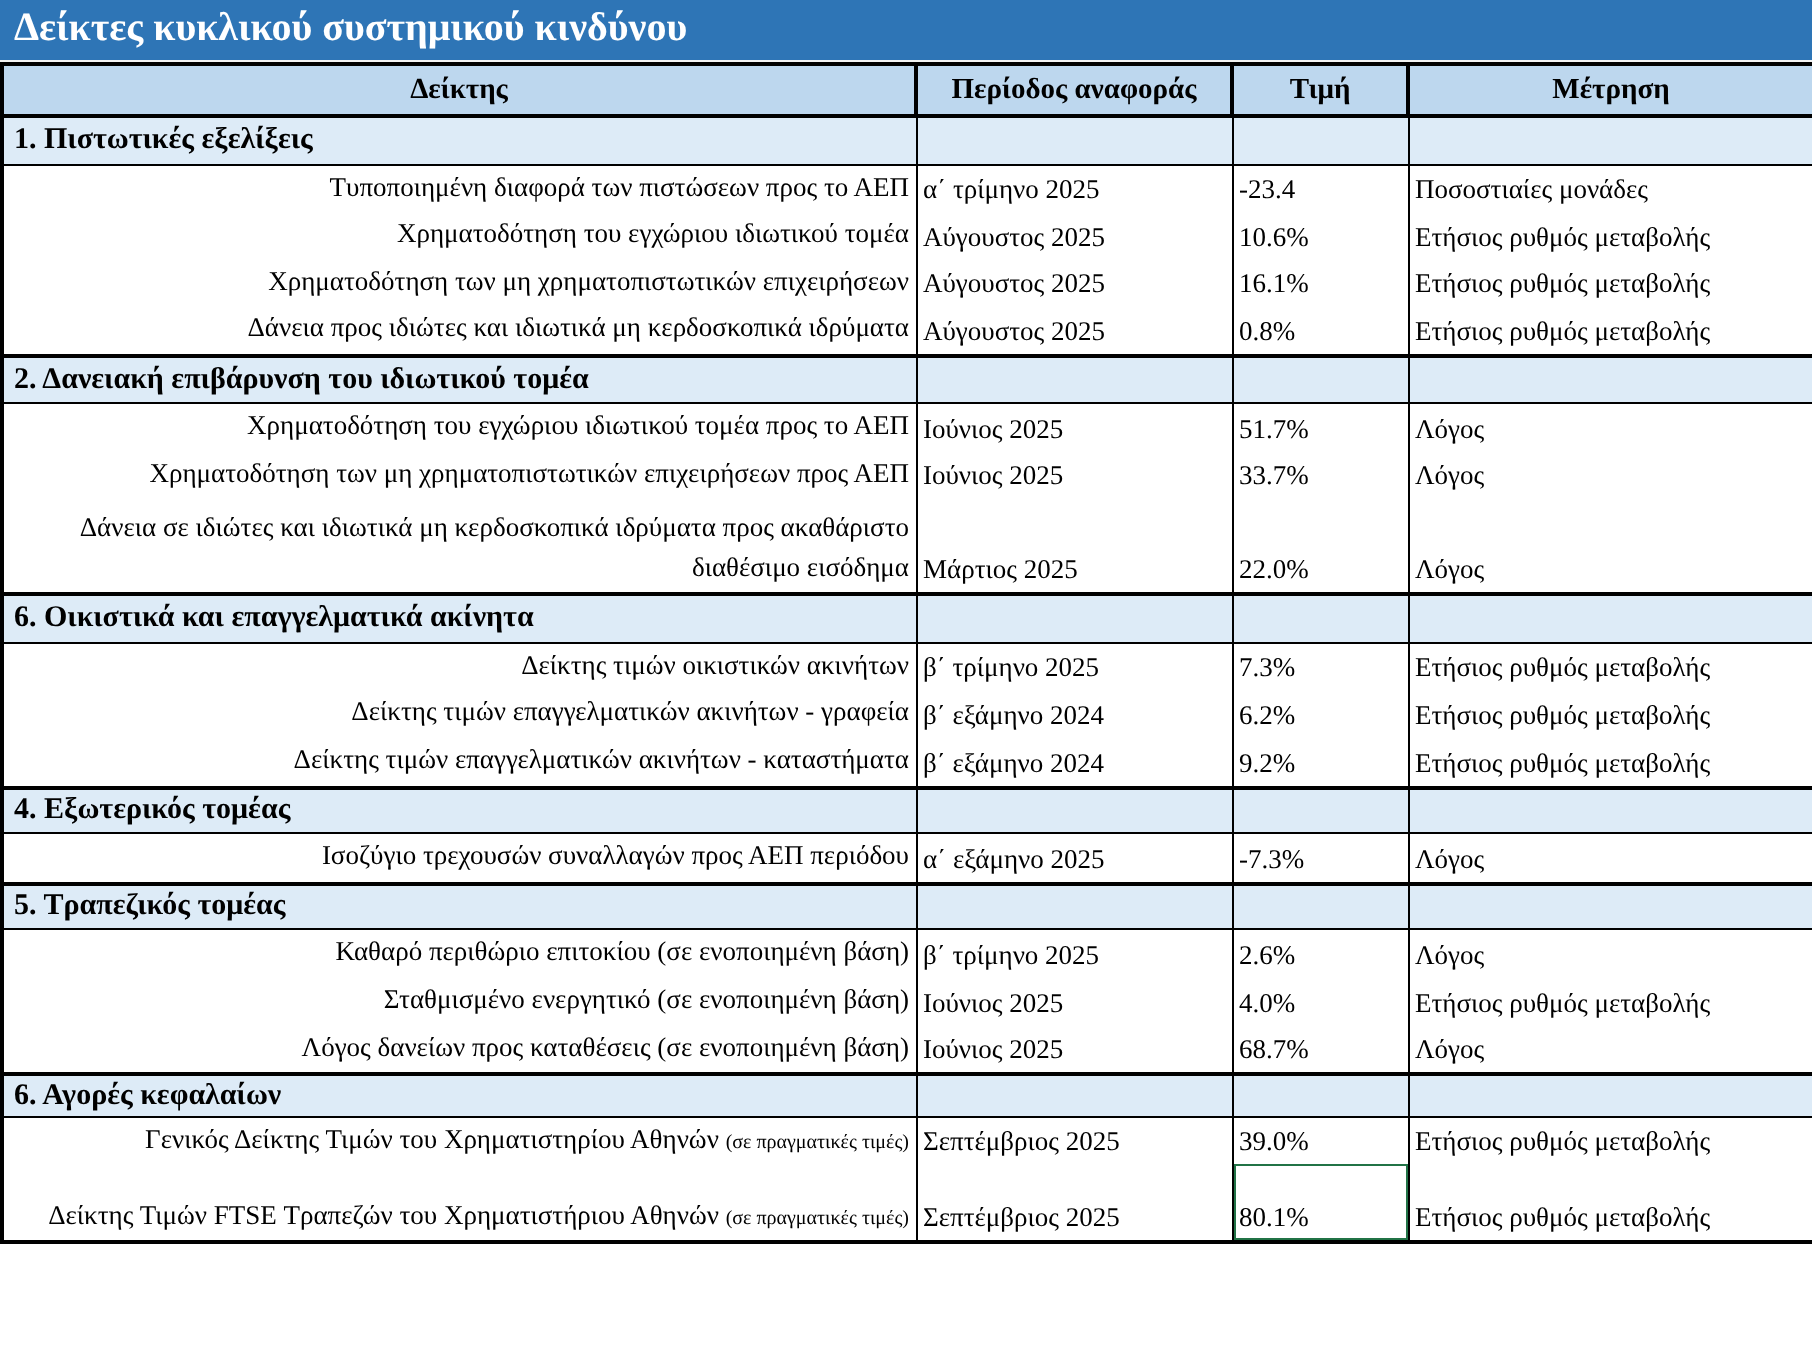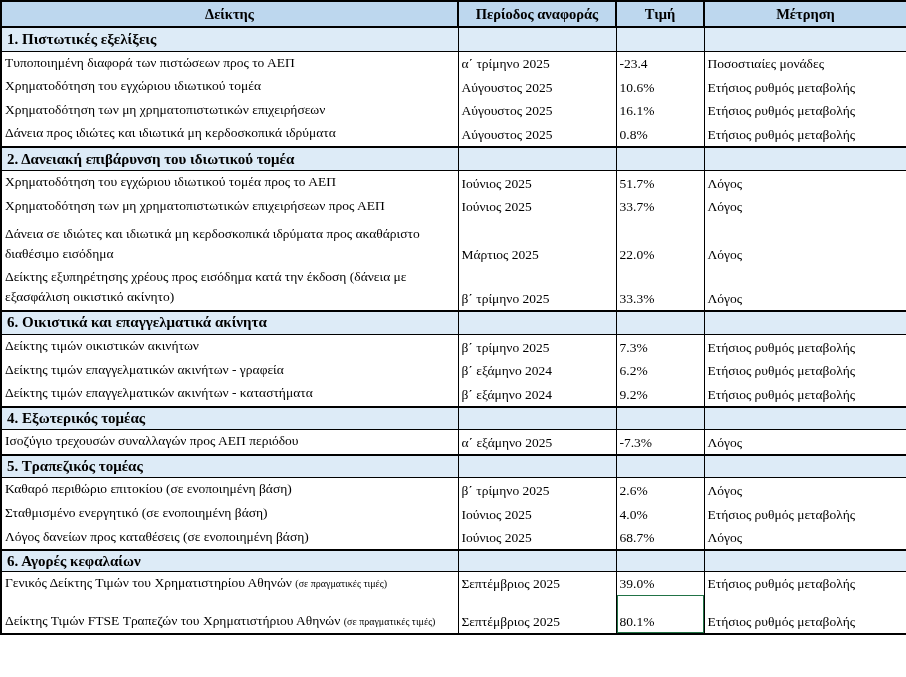--- a/index.html
+++ b/index.html
@@ -24,34 +24,35 @@
   table.grid td {
     border-left:1px solid #000; border-right:1px solid #000;
     font-size:13.5px; vertical-align:bottom; padding:1px 3px 3px 3px;
     overflow:hidden;
   }
   tr.section-row td {
     background:#DDEBF7; border-top:2px solid #000; border-bottom:1px solid #000;
     font-size:15px; font-weight:bold; vertical-align:middle; padding:1px 3px;
   }
   tr.section-row td.section-label-cell { padding-left:5px; }
-  td.c-ind { text-align:left; padding-left:5px; line-height:1.45; }
+  td.c-ind { text-align:right; padding-left:5px; line-height:1.45; }
   td.c-per, td.c-val, td.c-mea { }
   .small-note { font-size:10px; }
   td.selected { position:relative; }
   .sel-box {
     position:absolute; left:-1px; top:-1px; right:-1px; bottom:-1px;
     border:2px solid #217346; pointer-events:none;
   }
 </style>
 </head>
 <body>
 
 <div class="page">
 
+  <div class="title-bar">Δείκτες κυκλικού συστημικού κινδύνου</div>
 
   <table class="grid">
     <colgroup>
       <col style="width:457px">
         <col style="width:158px">
         <col style="width:88px">
         <col style="width:203px">
     </colgroup>
     <thead>
       <tr style="height:26px">
@@ -111,26 +112,20 @@
         <td class="c-per">Ιούνιος 2025</td>
         <td class="c-val">33.7%</td>
         <td class="c-mea">Λόγος</td>
       </tr>
       <tr style="height:48px">
         <td class="c-ind">Δάνεια σε ιδιώτες και ιδιωτικά μη κερδοσκοπικά ιδρύματα προς ακαθάριστο διαθέσιμο εισόδημα</td>
         <td class="c-per">Μάρτιος 2025</td>
         <td class="c-val">22.0%</td>
         <td class="c-mea">Λόγος</td>
       </tr>
-      <tr style="height:44px">
-        <td class="c-ind">Δείκτης εξυπηρέτησης χρέους προς εισόδημα κατά την έκδοση (δάνεια με εξασφάλιση οικιστικό ακίνητο)</td>
-        <td class="c-per">β΄ τρίμηνο 2025</td>
-        <td class="c-val">33.3%</td>
-        <td class="c-mea">Λόγος</td>
-      </tr>
 
       <tr class="section-row" style="height:24px">
         <td class="section-label-cell">6. Οικιστικά και επαγγελματικά ακίνητα</td>
         <td></td>
           <td></td>
           <td></td>
       </tr>
       <tr style="height:23px">
         <td class="c-ind">Δείκτης τιμών οικιστικών ακινήτων</td>
         <td class="c-per">β΄ τρίμηνο 2025</td>

